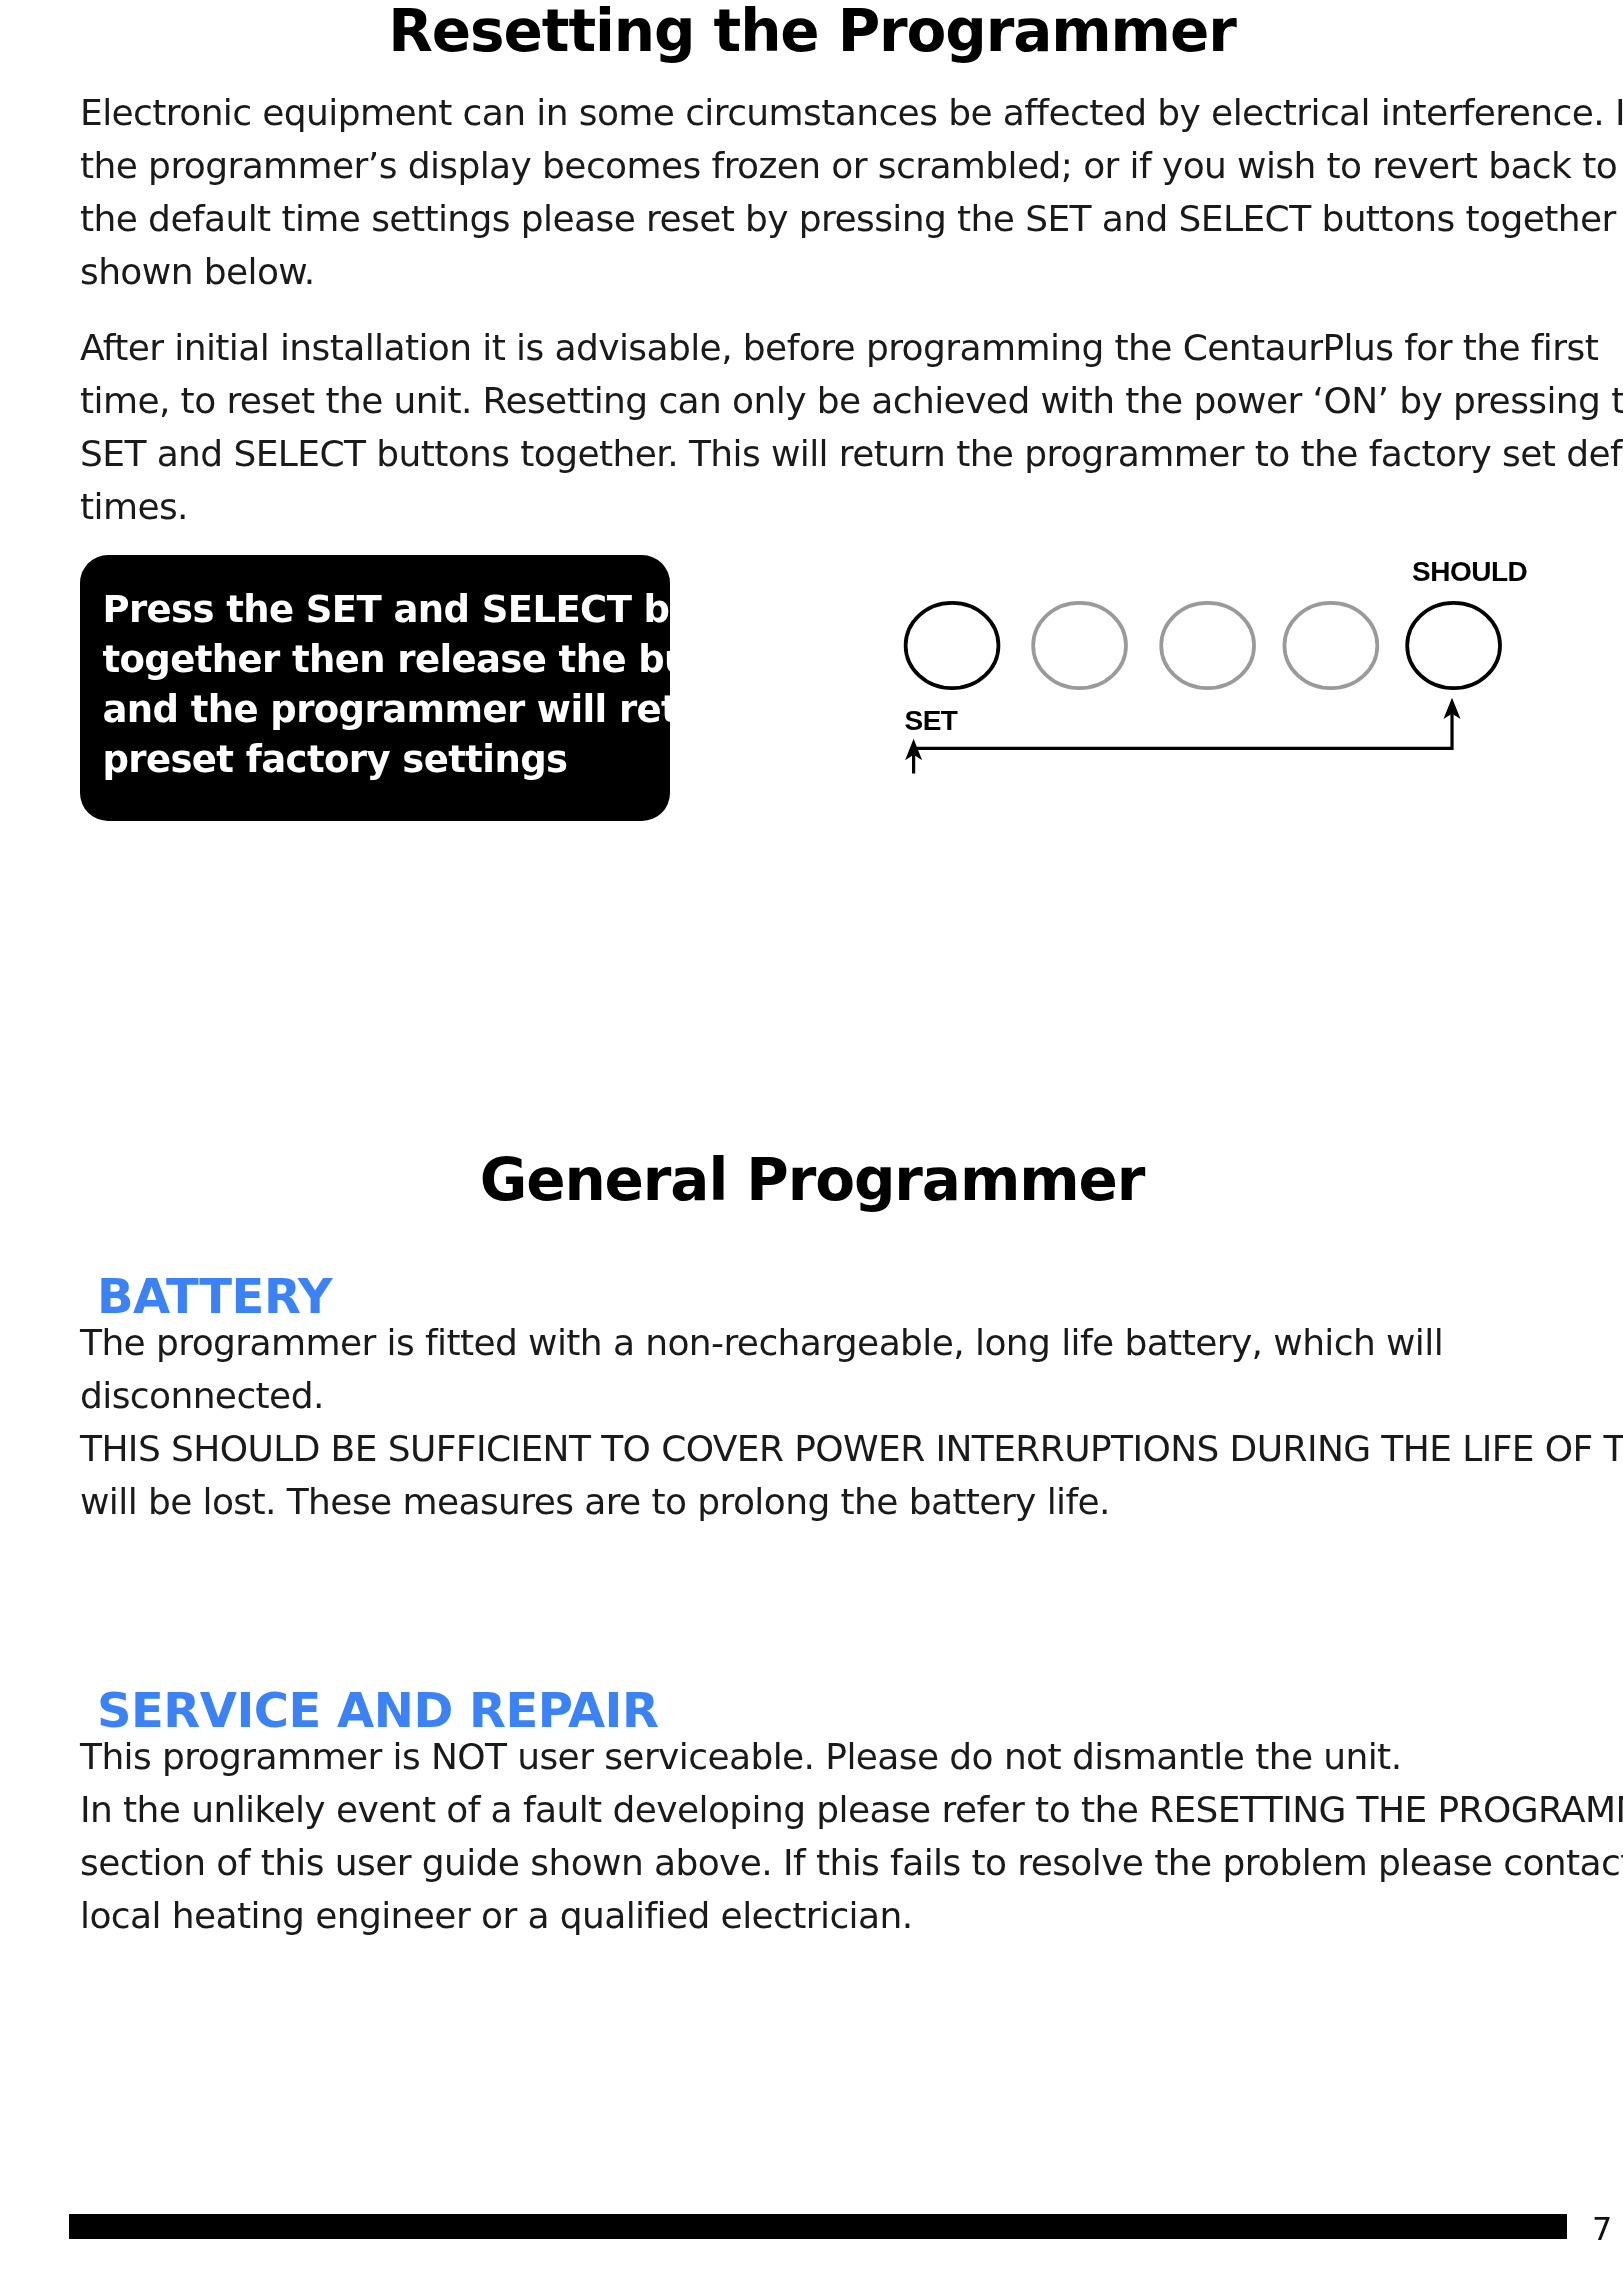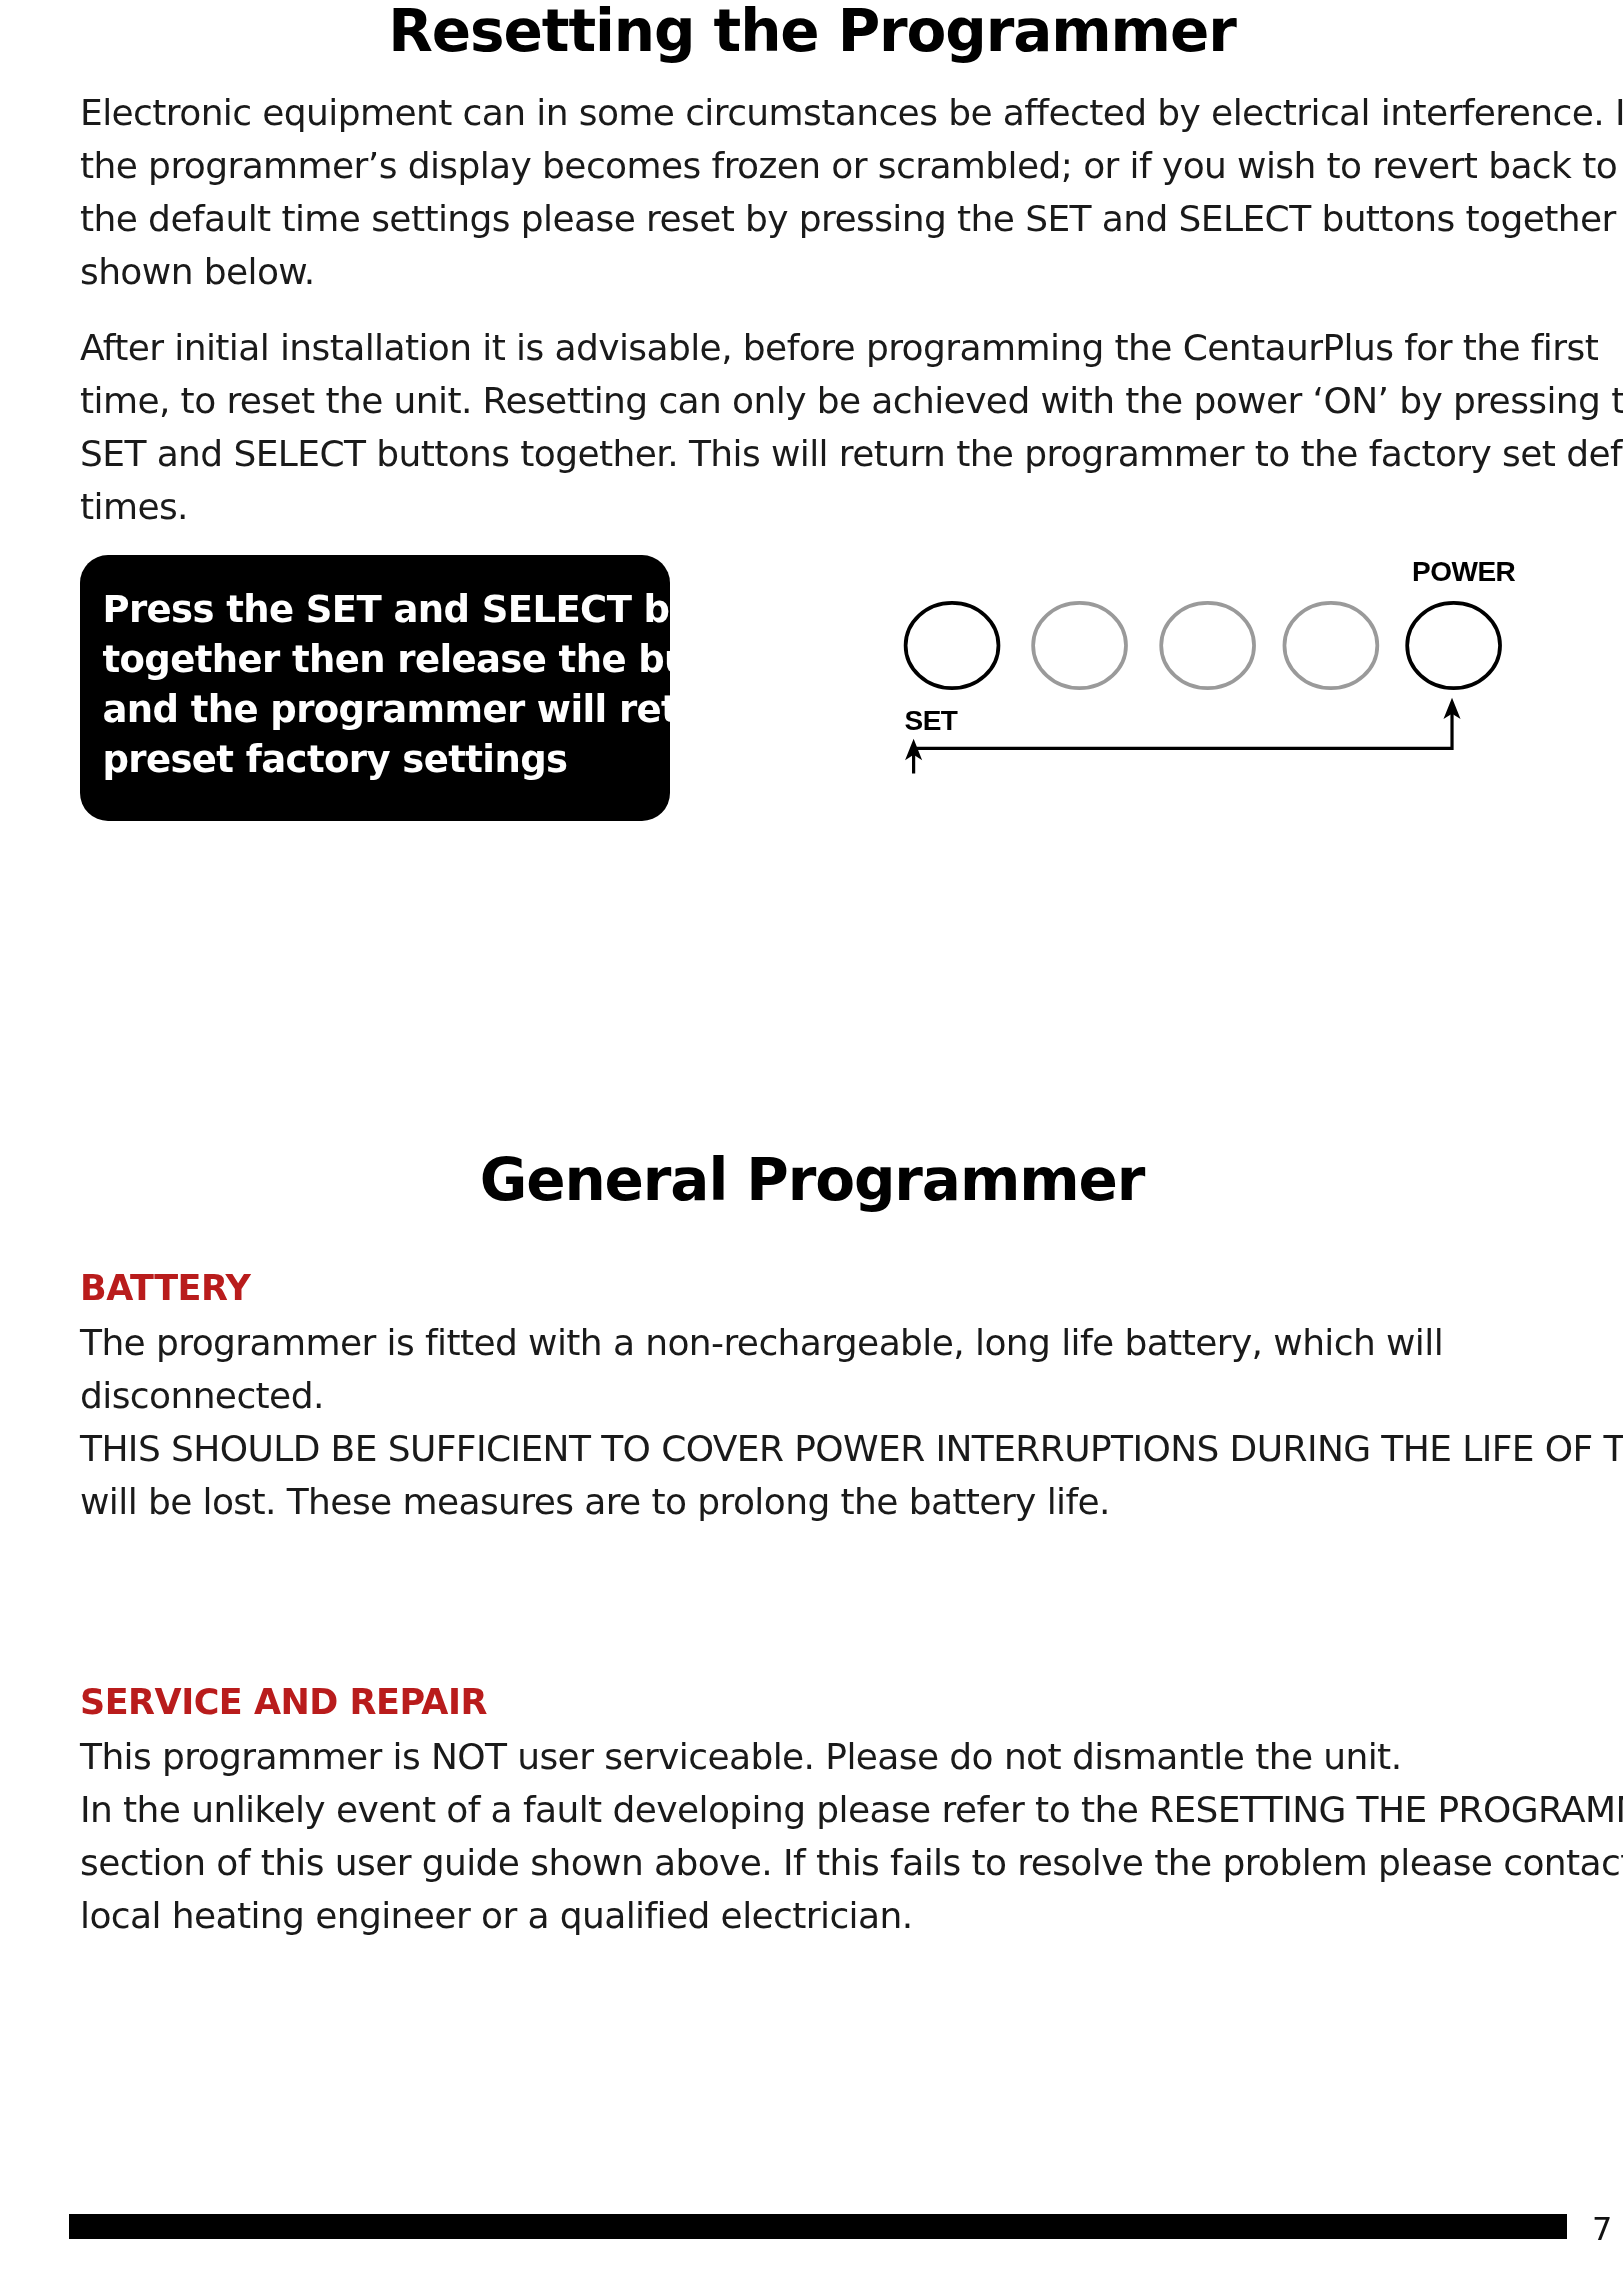--- a/index.html
+++ b/index.html
@@ -36,24 +36,24 @@
       font-size: 36px;
       line-height: 53px;
       color: #1a1a1a;
       margin: 0;
       letter-spacing: -0.6px;
     }
     .line { display: block; white-space: nowrap; }
 
     .subhead {
       position: absolute;
-      left: 80px;
-      font-size: 35px;
+      left: 97px;
+      font-size: 48px;
       font-weight: bold;
-      color: #b91c1c;
+      color: #3b82f6;
       letter-spacing: -0.5px;
       margin: 0;
       white-space: nowrap;
     }
 
     .callout {
       position: absolute;
       left: 80px;
       top: 555px;
       width: 590px;
@@ -142,21 +142,21 @@
     <ellipse cx="614" cy="190" rx="87" ry="80" fill="none" stroke="#9a9a9a" stroke-width="7"></ellipse>
     <ellipse cx="845" cy="190" rx="87" ry="80" fill="none" stroke="#9a9a9a" stroke-width="7"></ellipse>
     <ellipse cx="1075" cy="190" rx="87" ry="80" fill="none" stroke="#000" stroke-width="7"></ellipse>
 
     <polyline points="63,430 63,383 1072,383 1072,300" fill="none" stroke="#000" stroke-width="6"></polyline>
 
     <polygon points="63,365 47,405 63,395 79,405" fill="#000"></polygon>
     <polygon points="1072,288 1056,328 1072,318 1088,328" fill="#000"></polygon>
   </svg>
   <span class="diag-label" style="left:24.5px; top:161px;">SET</span>
-  <span class="diag-label" style="left:532px; top:11.7px;">POWER</span>
+  <span class="diag-label" style="left:532px; top:11.7px;">SHOULD</span>
 </div>
 
 <h1 class="section-title" style="top:1146px;">General Programmer</h1>
 
 <h2 class="subhead" style="top:1268px;">BATTERY</h2>
 
 <p class="body-para" style="top:1316px;">
   <span class="line">The programmer is fitted with a non-rechargeable, long life battery, which will</span>
   <span class="line">disconnected.</span>
   <span class="line">THIS SHOULD BE SUFFICIENT TO COVER POWER INTERRUPTIONS DURING THE LIFE OF THE UNIT.</span>

